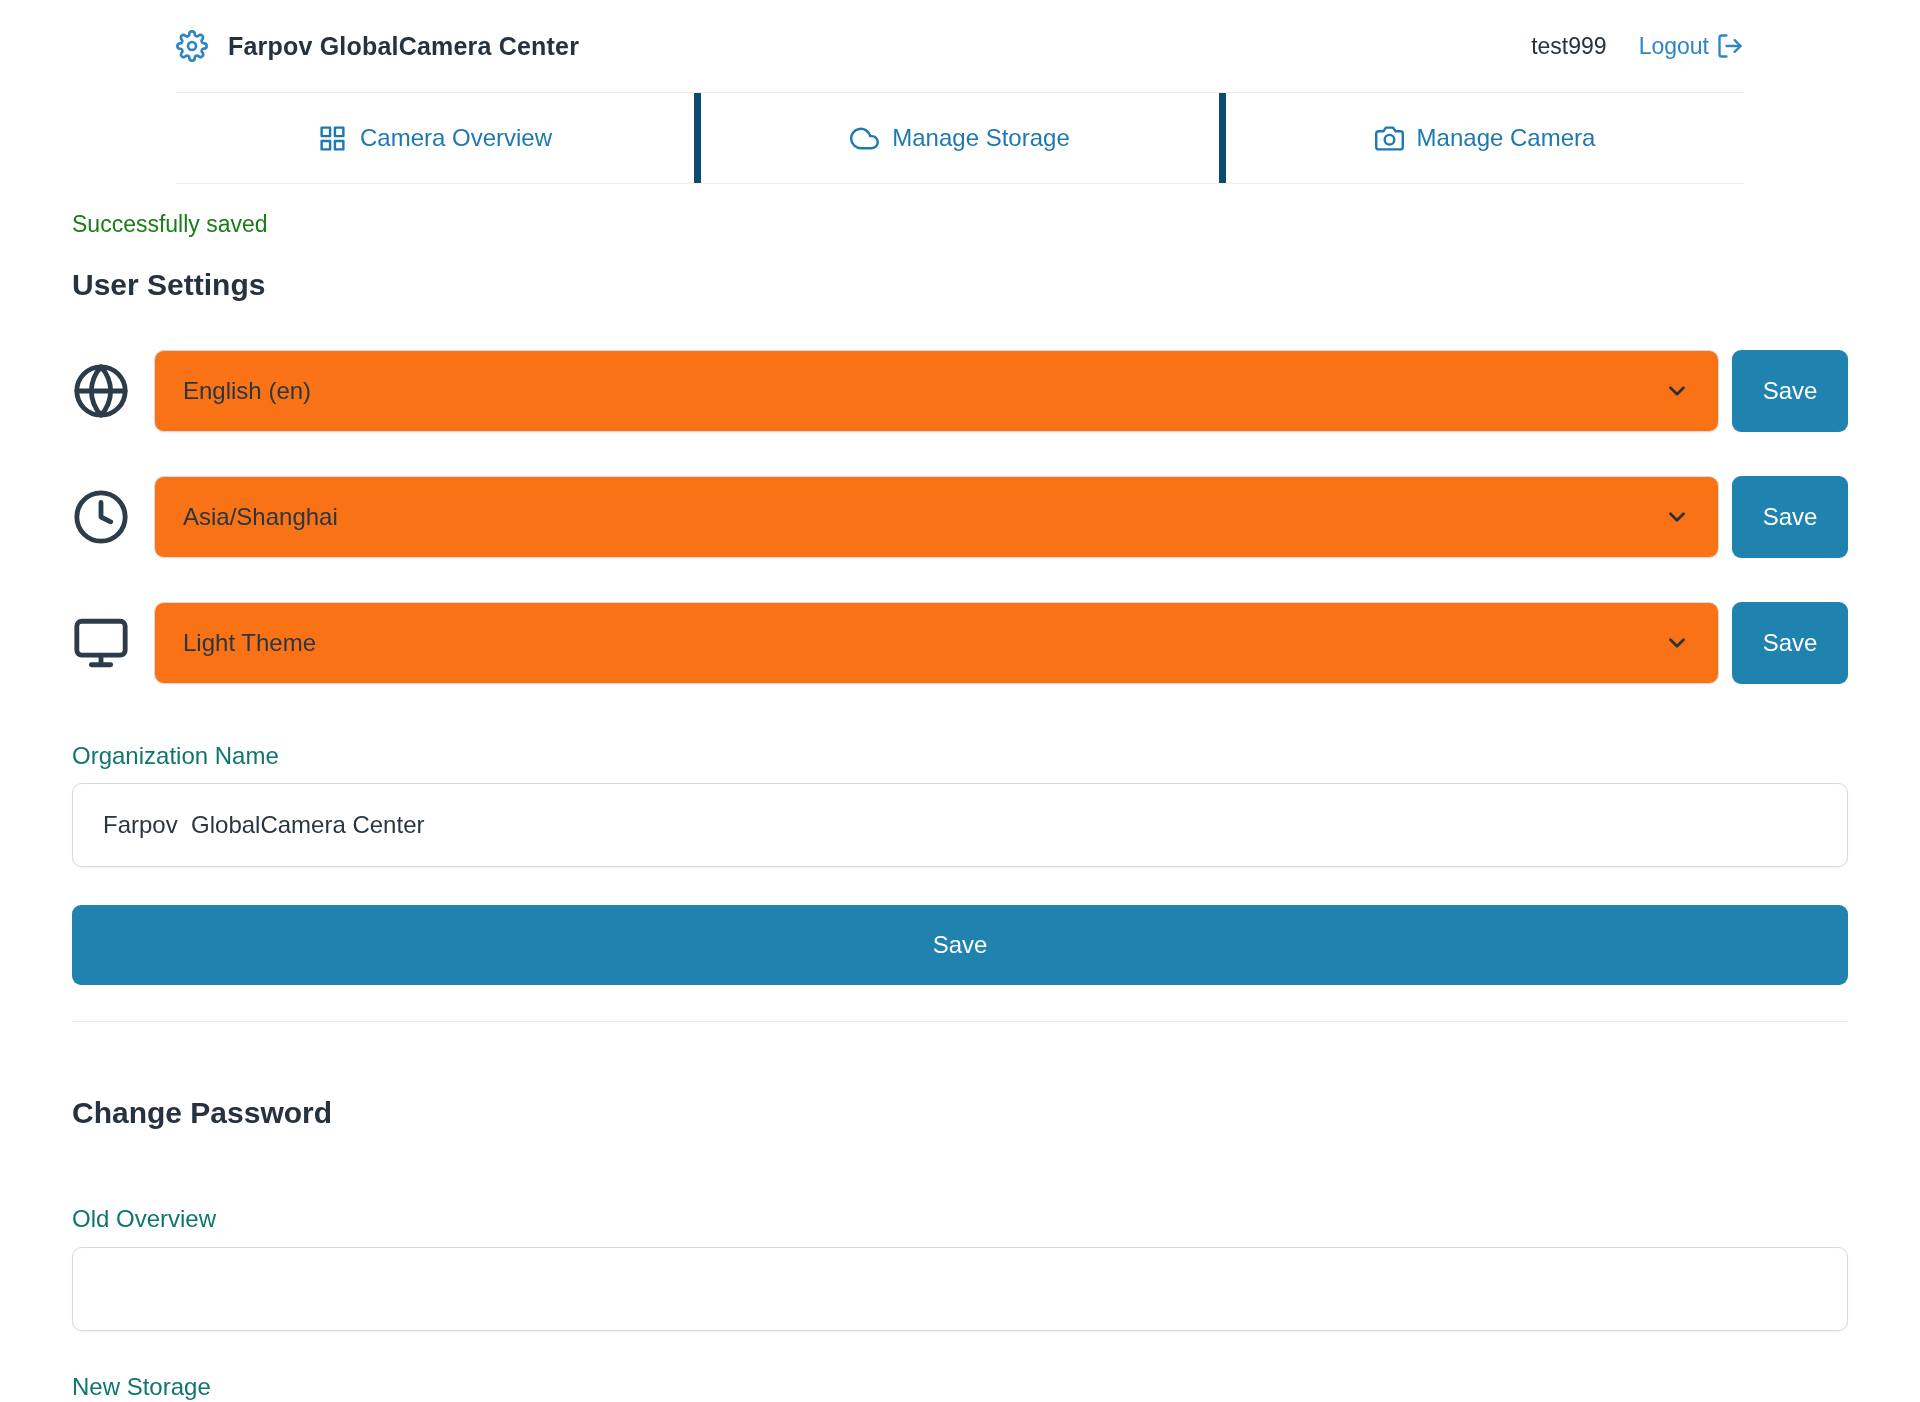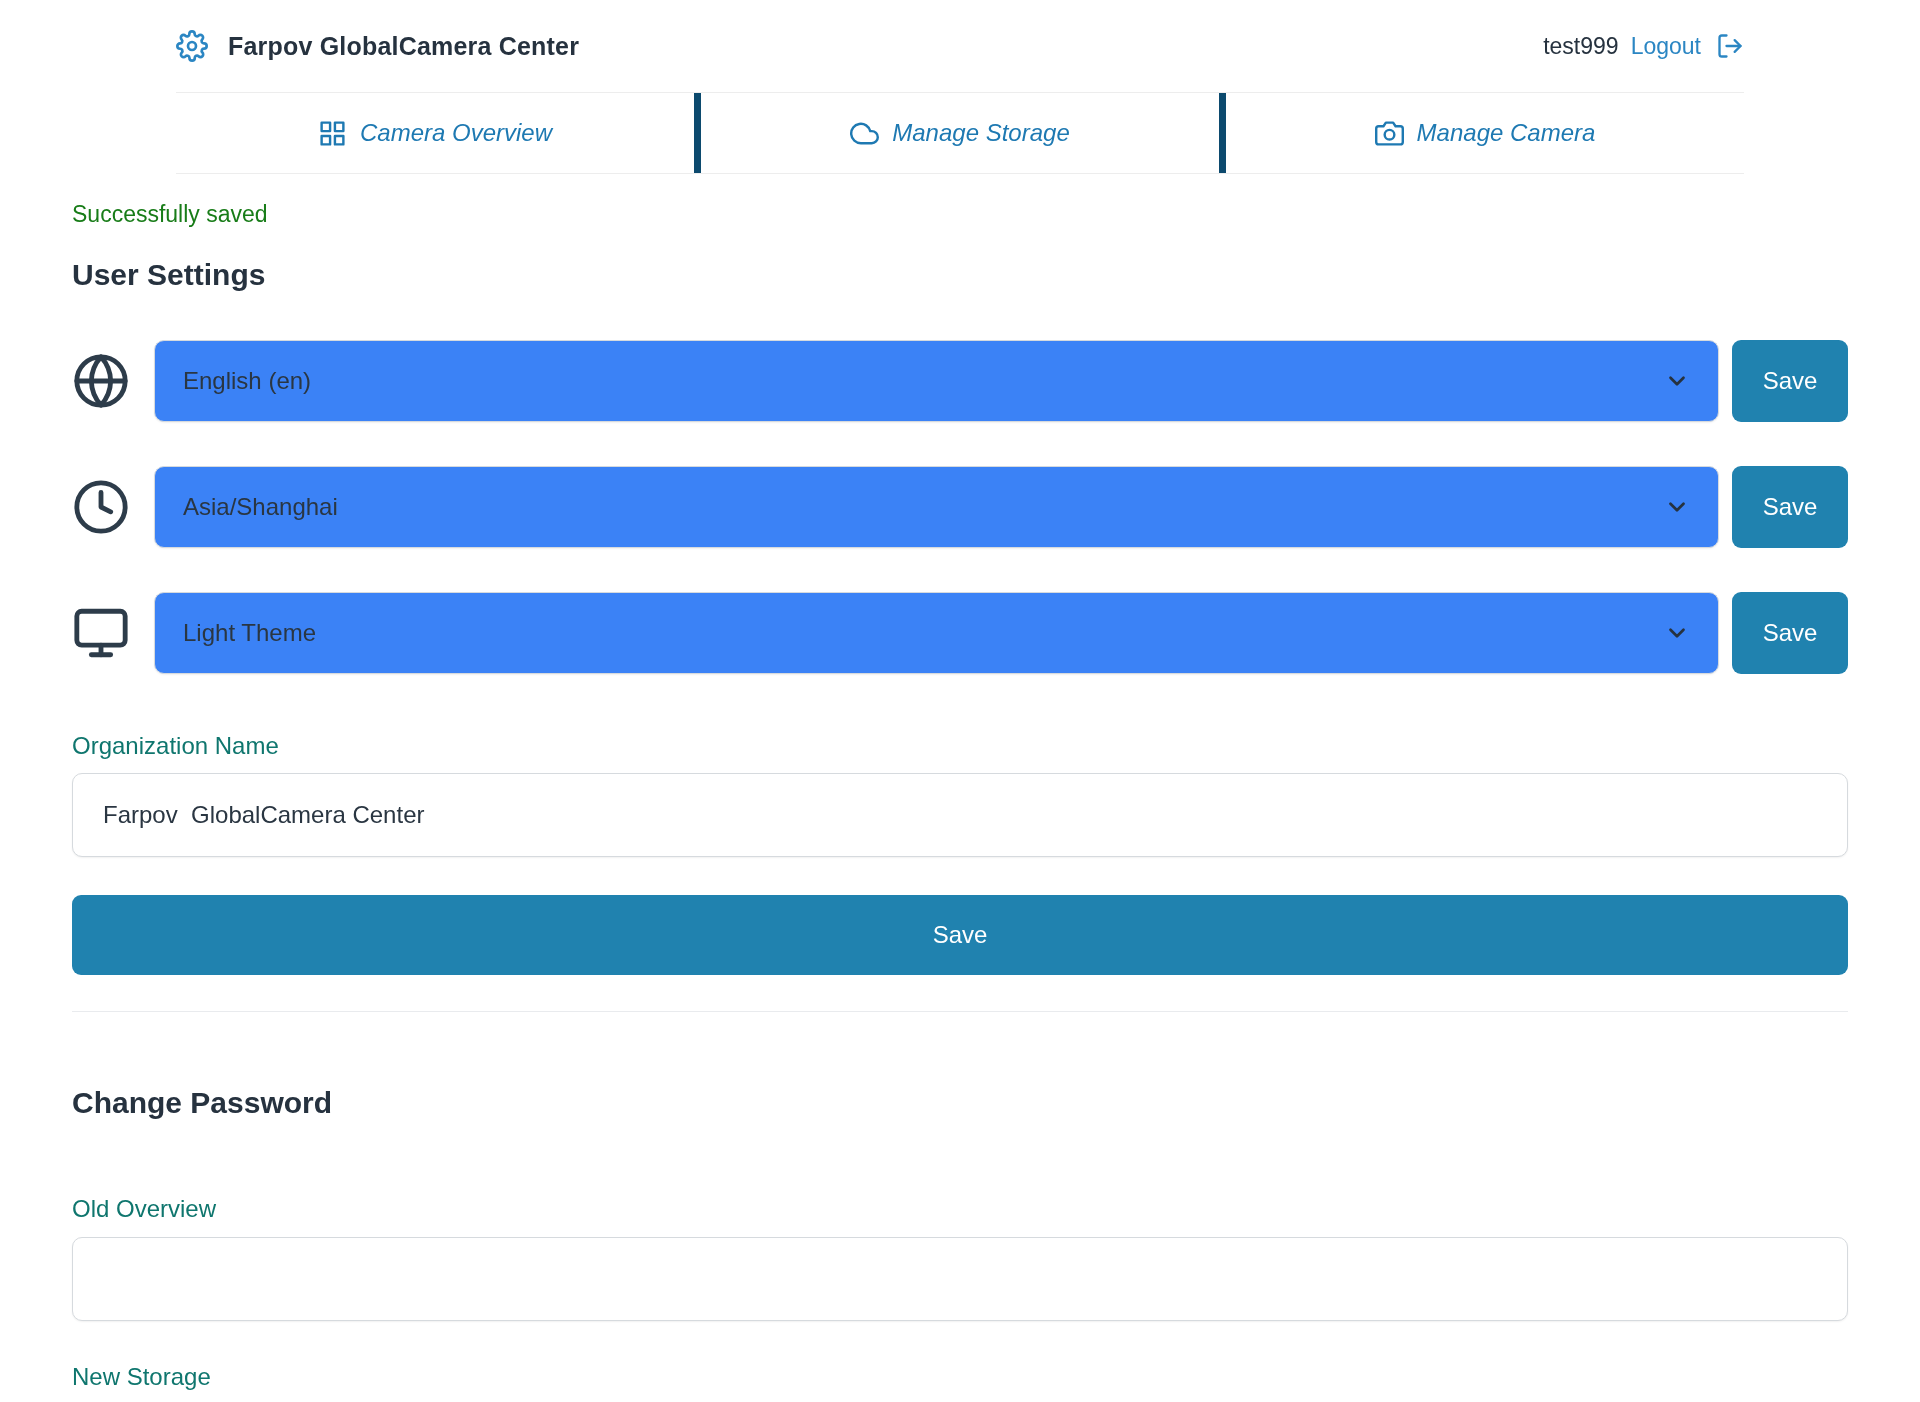--- a/index.html
+++ b/index.html
@@ -12,43 +12,43 @@
   }
   .header {
     height: 92px; padding: 0 176px;
     display: flex; align-items: center; justify-content: space-between;
   }
   .header-left { display: flex; align-items: center; gap: 20px; }
   .gear { width: 32px; height: 32px; color: #2b86c3; display: block; }
   .app-title { font-size: 25px; font-weight: 700; color: #26323f; letter-spacing: 0.2px; }
   .header-right { display: flex; align-items: center; gap: 12px; font-size: 23px; }
   .username { color: #26323f; }
-  .logout { color: #2b86c3; display: flex; align-items: center; gap: 15px; cursor: pointer; text-decoration: none; }
+  .logout { color: #2b86c3; display: flex; align-items: center; gap: 7px; cursor: pointer; text-decoration: none; margin-left: 20px; }
   .logout-icon { width: 28px; height: 28px; display: block; }
 
   .tabbar {
-    margin: 0 176px; height: 82px; display: flex;
-    border-top: 1px solid #ededed; border-bottom: 1px solid #ededed; font-style: italic;
+    margin: 0 176px; height: 92px; display: flex;
+    border-top: 1px solid #ededed; border-bottom: 1px solid #ededed;
   }
   .tab {
     flex: 1; display: flex; align-items: center; justify-content: center;
     gap: 13px; color: #1e79b2; font-size: 24px; cursor: pointer; background: #fff;
   }
   .tab + .tab { border-left: 7px solid #0c4a6e; }
   .tab-icon { width: 29px; height: 29px; display: block; }
 
   .content { padding: 0 72px; }
   .status-message { margin-top: 27px; font-size: 23px; color: #187c18; }
   .section-title { margin: 30px 0 0 0; font-size: 30px; font-weight: 700; color: #26323f; }
 
   .settings-rows { margin-top: 48px; display: flex; flex-direction: column; gap: 44px; }
   .setting-row { display: flex; align-items: center; }
   .row-icon { width: 58px; height: 58px; color: #2d3c4a; margin-right: 24px; flex: none; display: block; }
   .select {
-    flex: 1; height: 82px; background: #3b82f6;
+    flex: 1; height: 82px; background: #f97316;
     border: 1px solid #d6dade; border-radius: 10px;
     box-shadow: 0 1px 2px rgba(0,0,0,0.06);
     display: flex; align-items: center; justify-content: space-between;
     padding: 0 28px; font-size: 24px; color: #2a3642; cursor: pointer;
   }
   .chevron { width: 26px; height: 26px; color: #26323f; display: block; }
   .btn-save {
     width: 116px; height: 82px; margin-left: 13px; flex: none;
     background: #2082af; color: #ffffff; border: none; border-radius: 9px;
     font-size: 24px; font-family: inherit; cursor: pointer;

